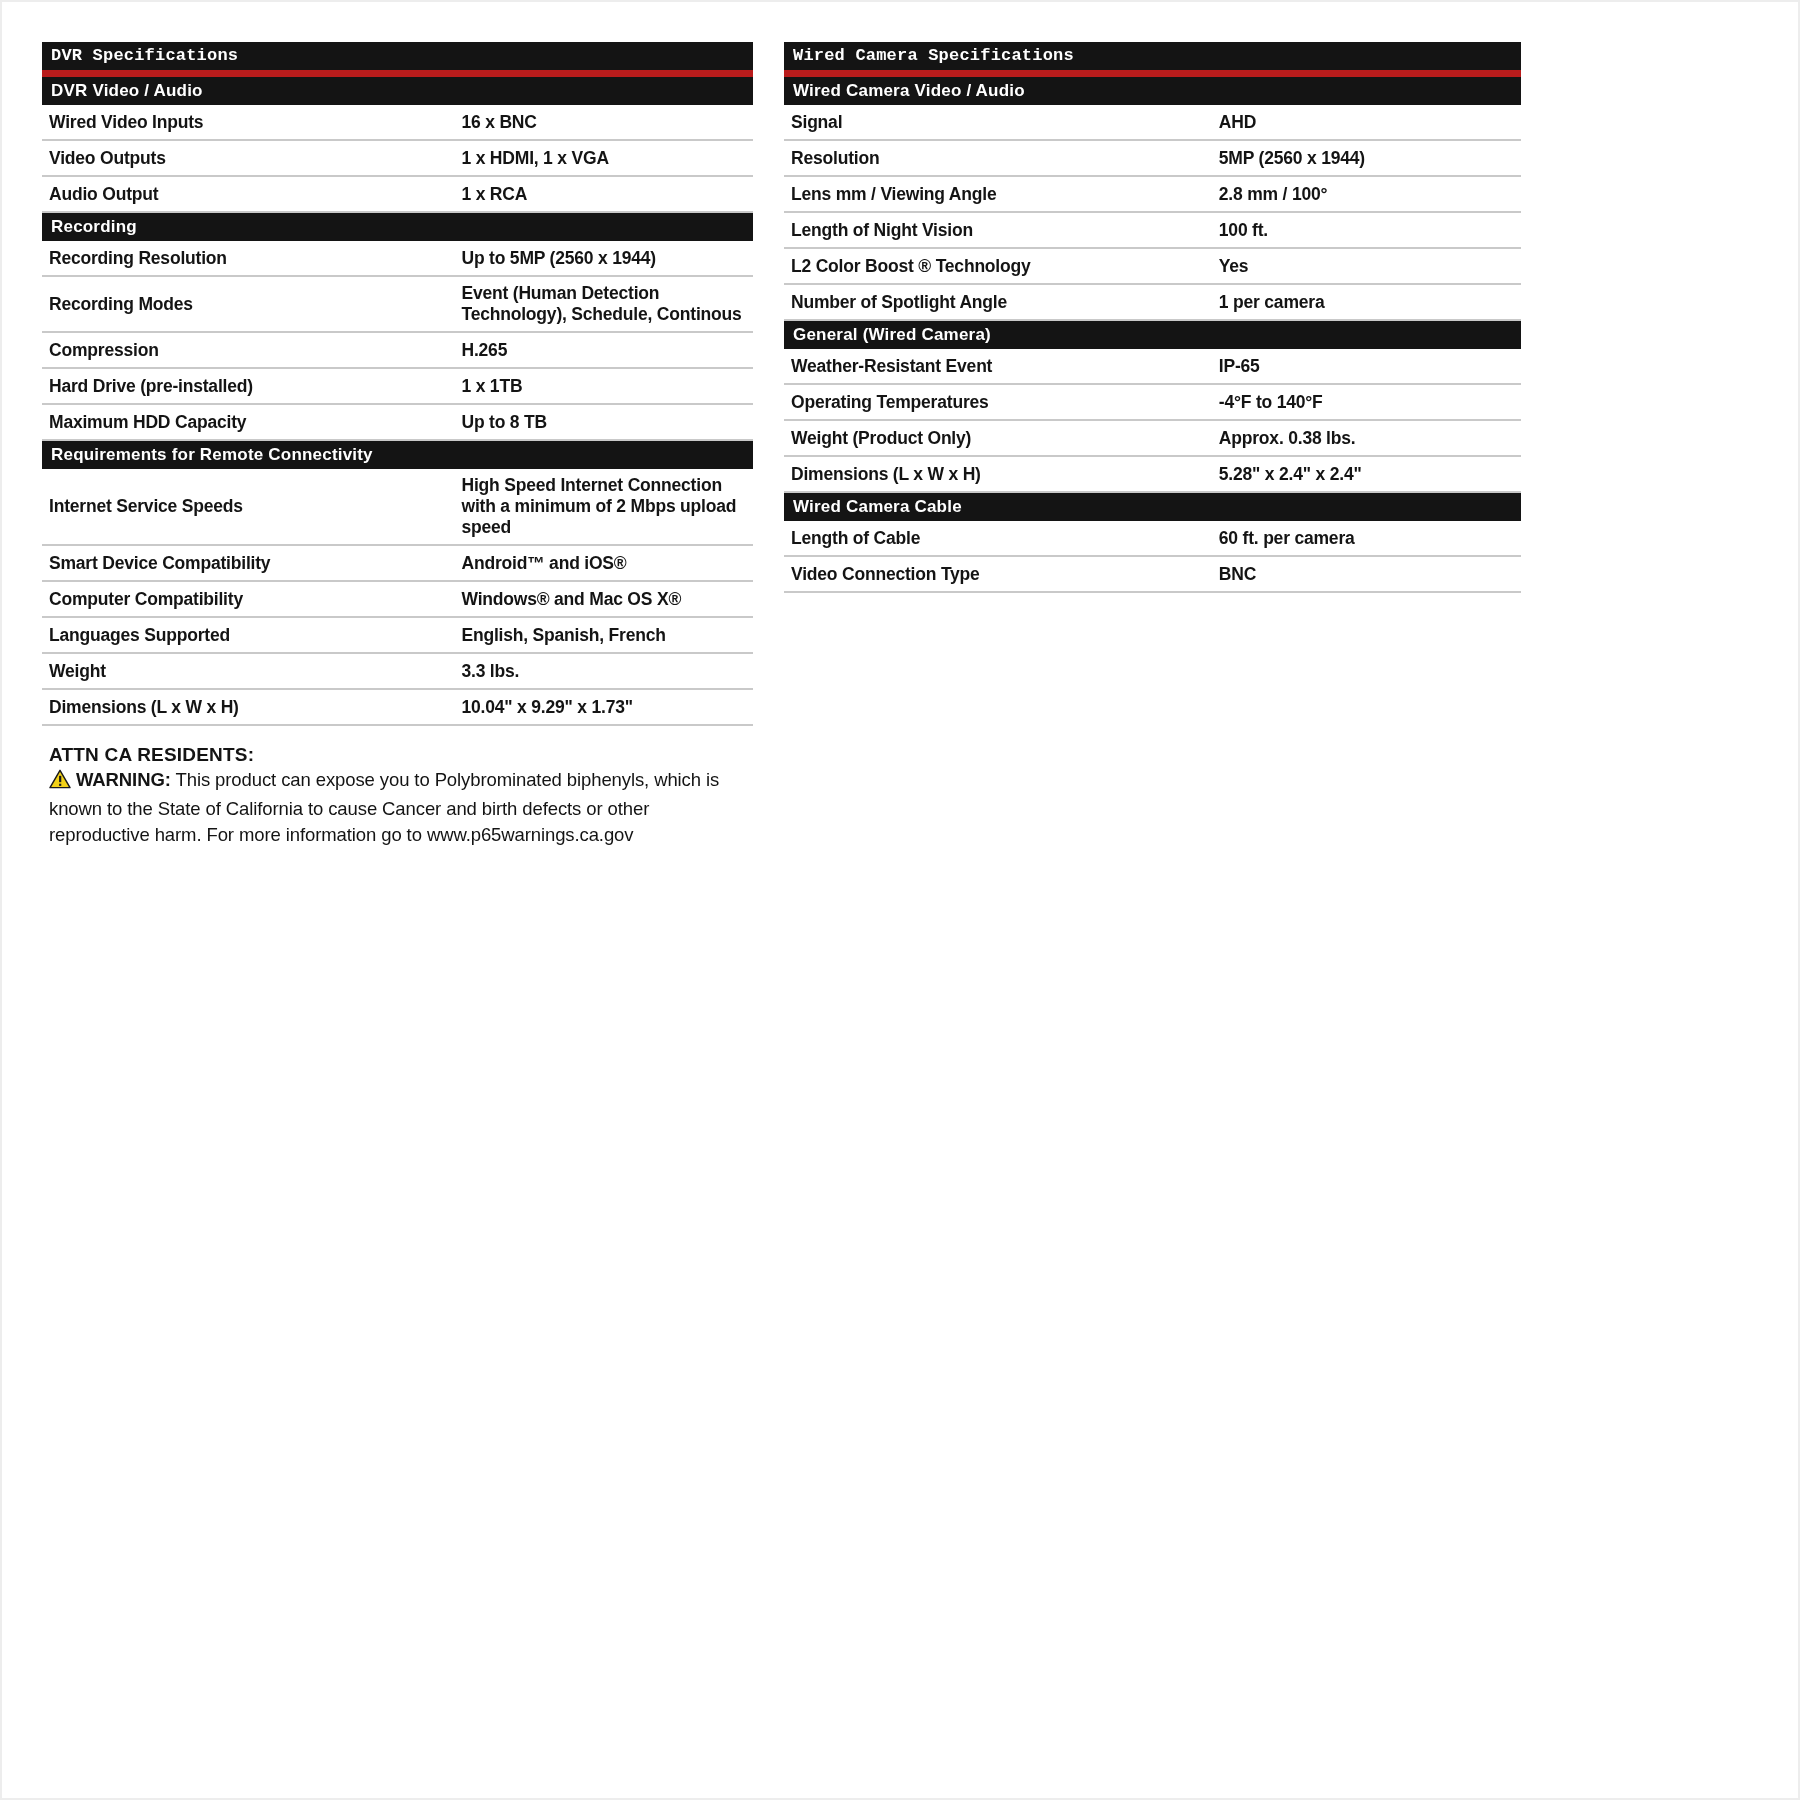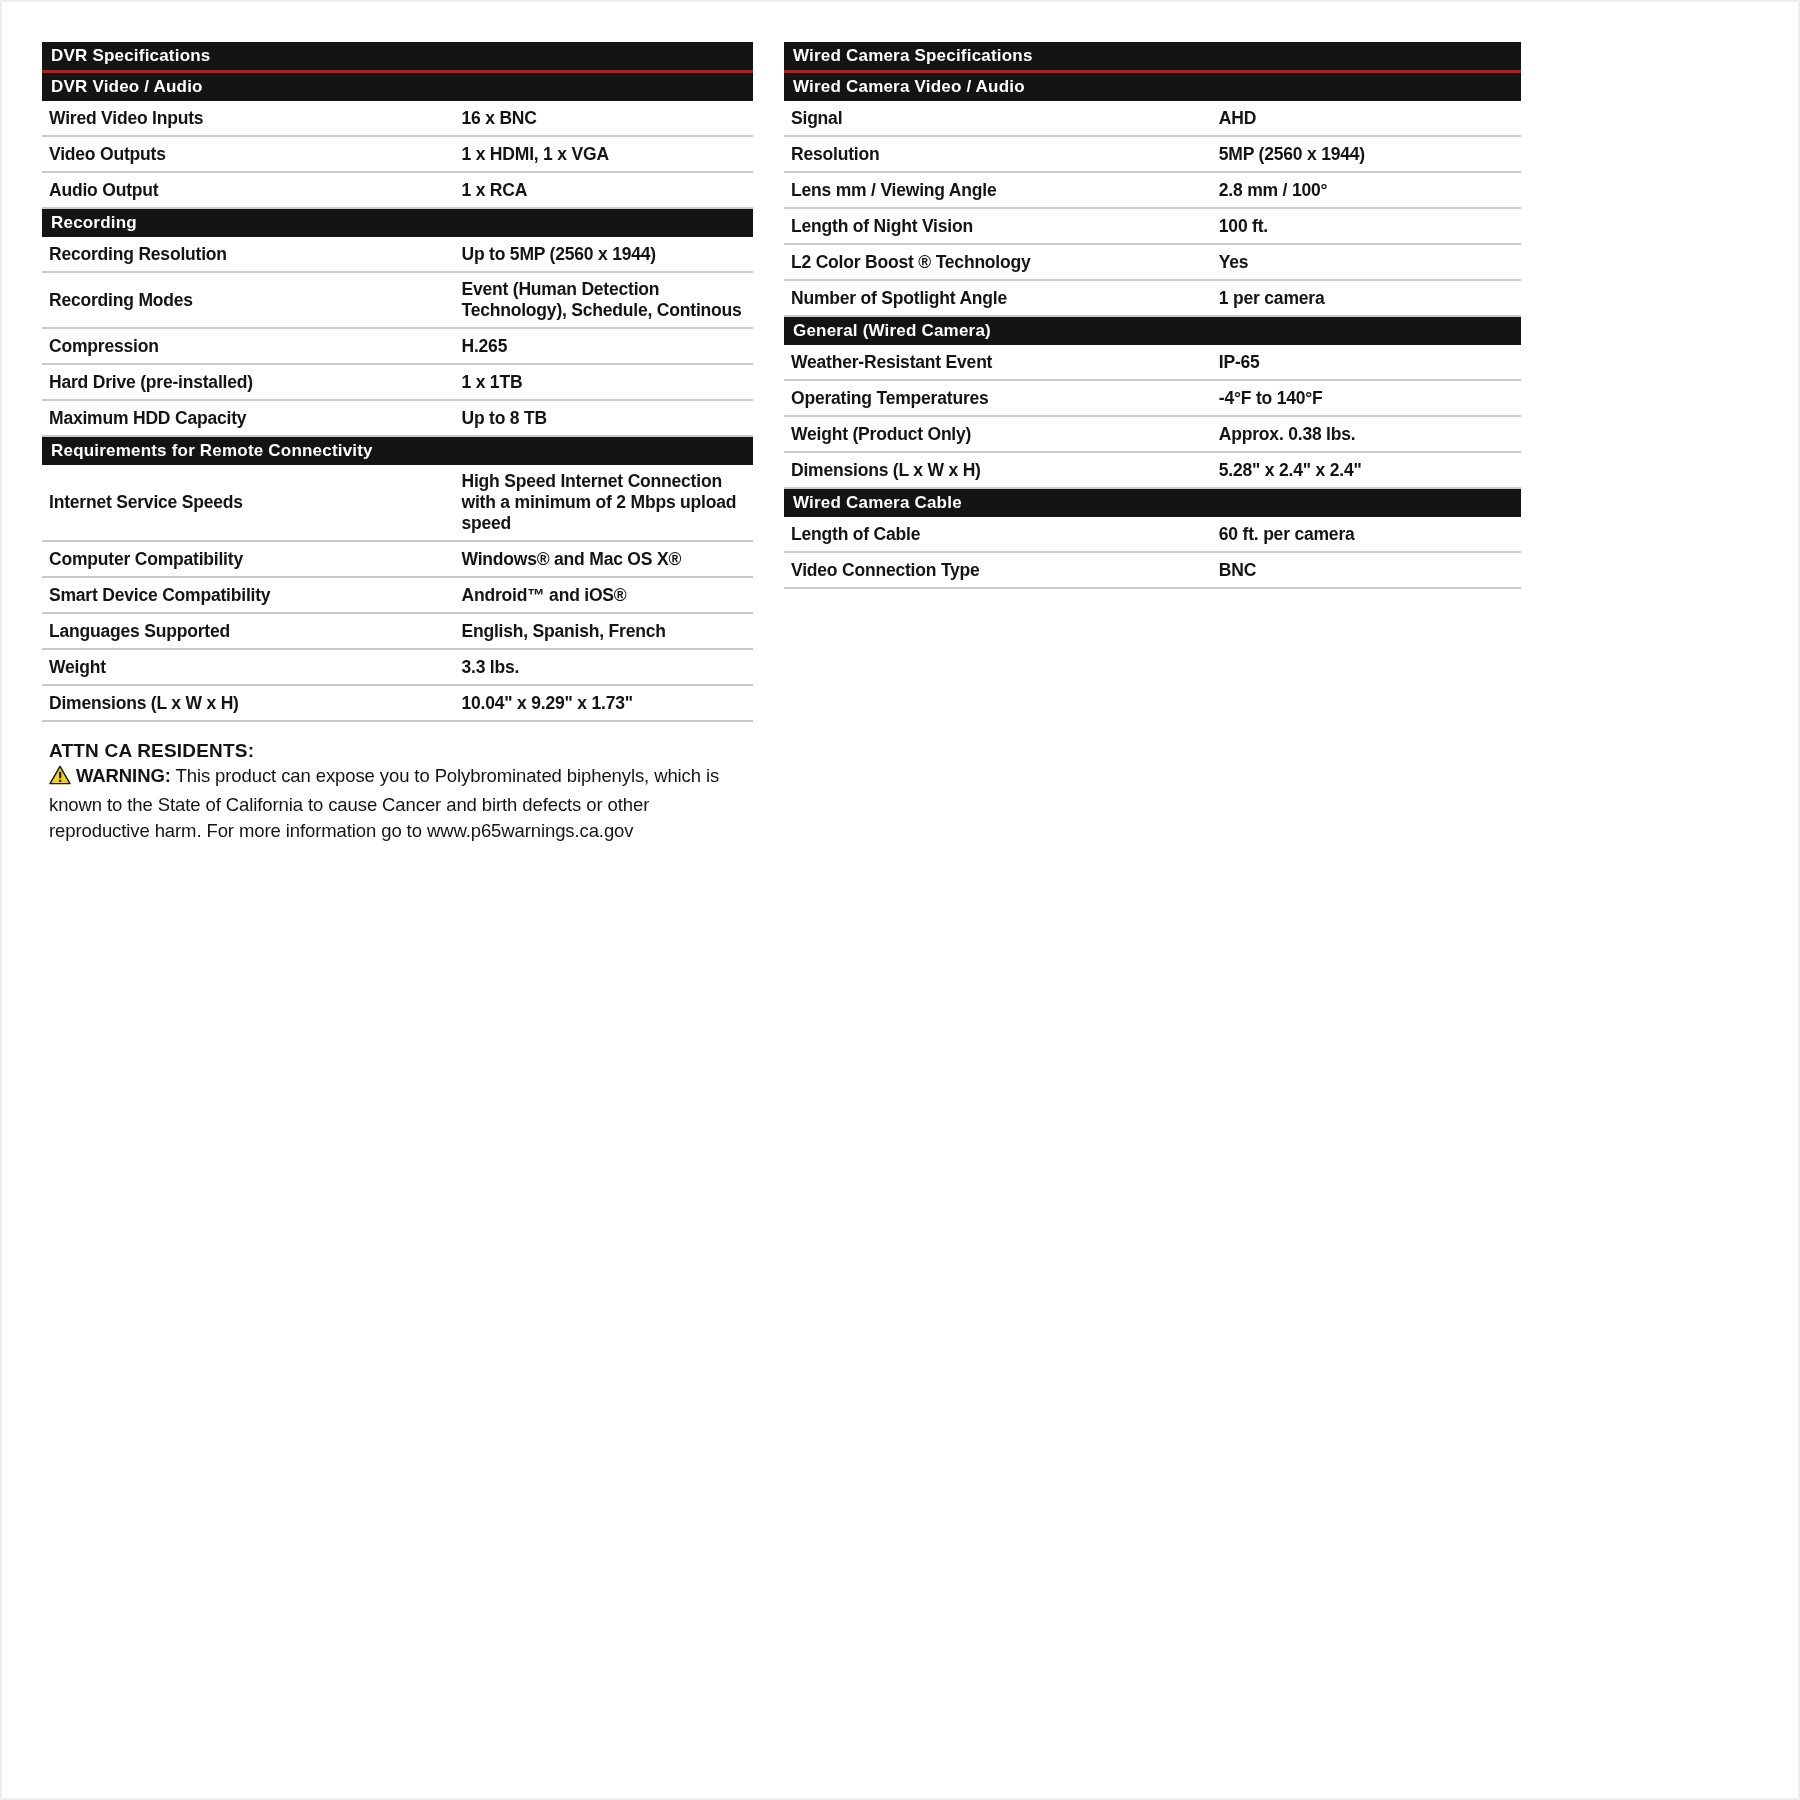--- a/index.html
+++ b/index.html
@@ -27,21 +27,21 @@
   .title-bar, .sec-header{
     background:#141414;
     color:#ffffff;
     font-size:17px;
     font-weight:600;
     letter-spacing:.2px;
     height:28px;
     line-height:28px;
     padding-left:9px;
   }
-  .title-bar{ border-bottom:3px solid #b91c1c; }
+  .title-bar{ border-bottom:7px solid #b91c1c;font-family:Liberation Mono, monospace; }
 
   .row{
     display:flex;
     align-items:center;
     border-bottom:2px solid #c9c9c9;
     padding:6px 0;
     min-height:22px;
   }
   .lbl{
     width:59%;
@@ -128,26 +128,26 @@
       <div class="row">
         <div class="lbl">Maximum HDD Capacity</div>
         <div class="val">Up to 8 TB</div>
       </div>
       <div class="sec-header">Requirements for Remote Connectivity</div>
       <div class="row">
         <div class="lbl">Internet Service Speeds</div>
         <div class="val">High Speed Internet Connection with a minimum of 2 Mbps upload speed</div>
       </div>
       <div class="row">
+        <div class="lbl">Smart Device Compatibility</div>
+        <div class="val">Android™ and iOS®</div>
+      </div>
+      <div class="row">
         <div class="lbl">Computer Compatibility</div>
         <div class="val">Windows® and Mac OS X®</div>
-      </div>
-      <div class="row">
-        <div class="lbl">Smart Device Compatibility</div>
-        <div class="val">Android™ and iOS®</div>
       </div>
       <div class="row">
         <div class="lbl">Languages Supported</div>
         <div class="val">English, Spanish, French</div>
       </div>
       <div class="row">
         <div class="lbl">Weight</div>
         <div class="val">3.3 lbs.</div>
       </div>
       <div class="row">

